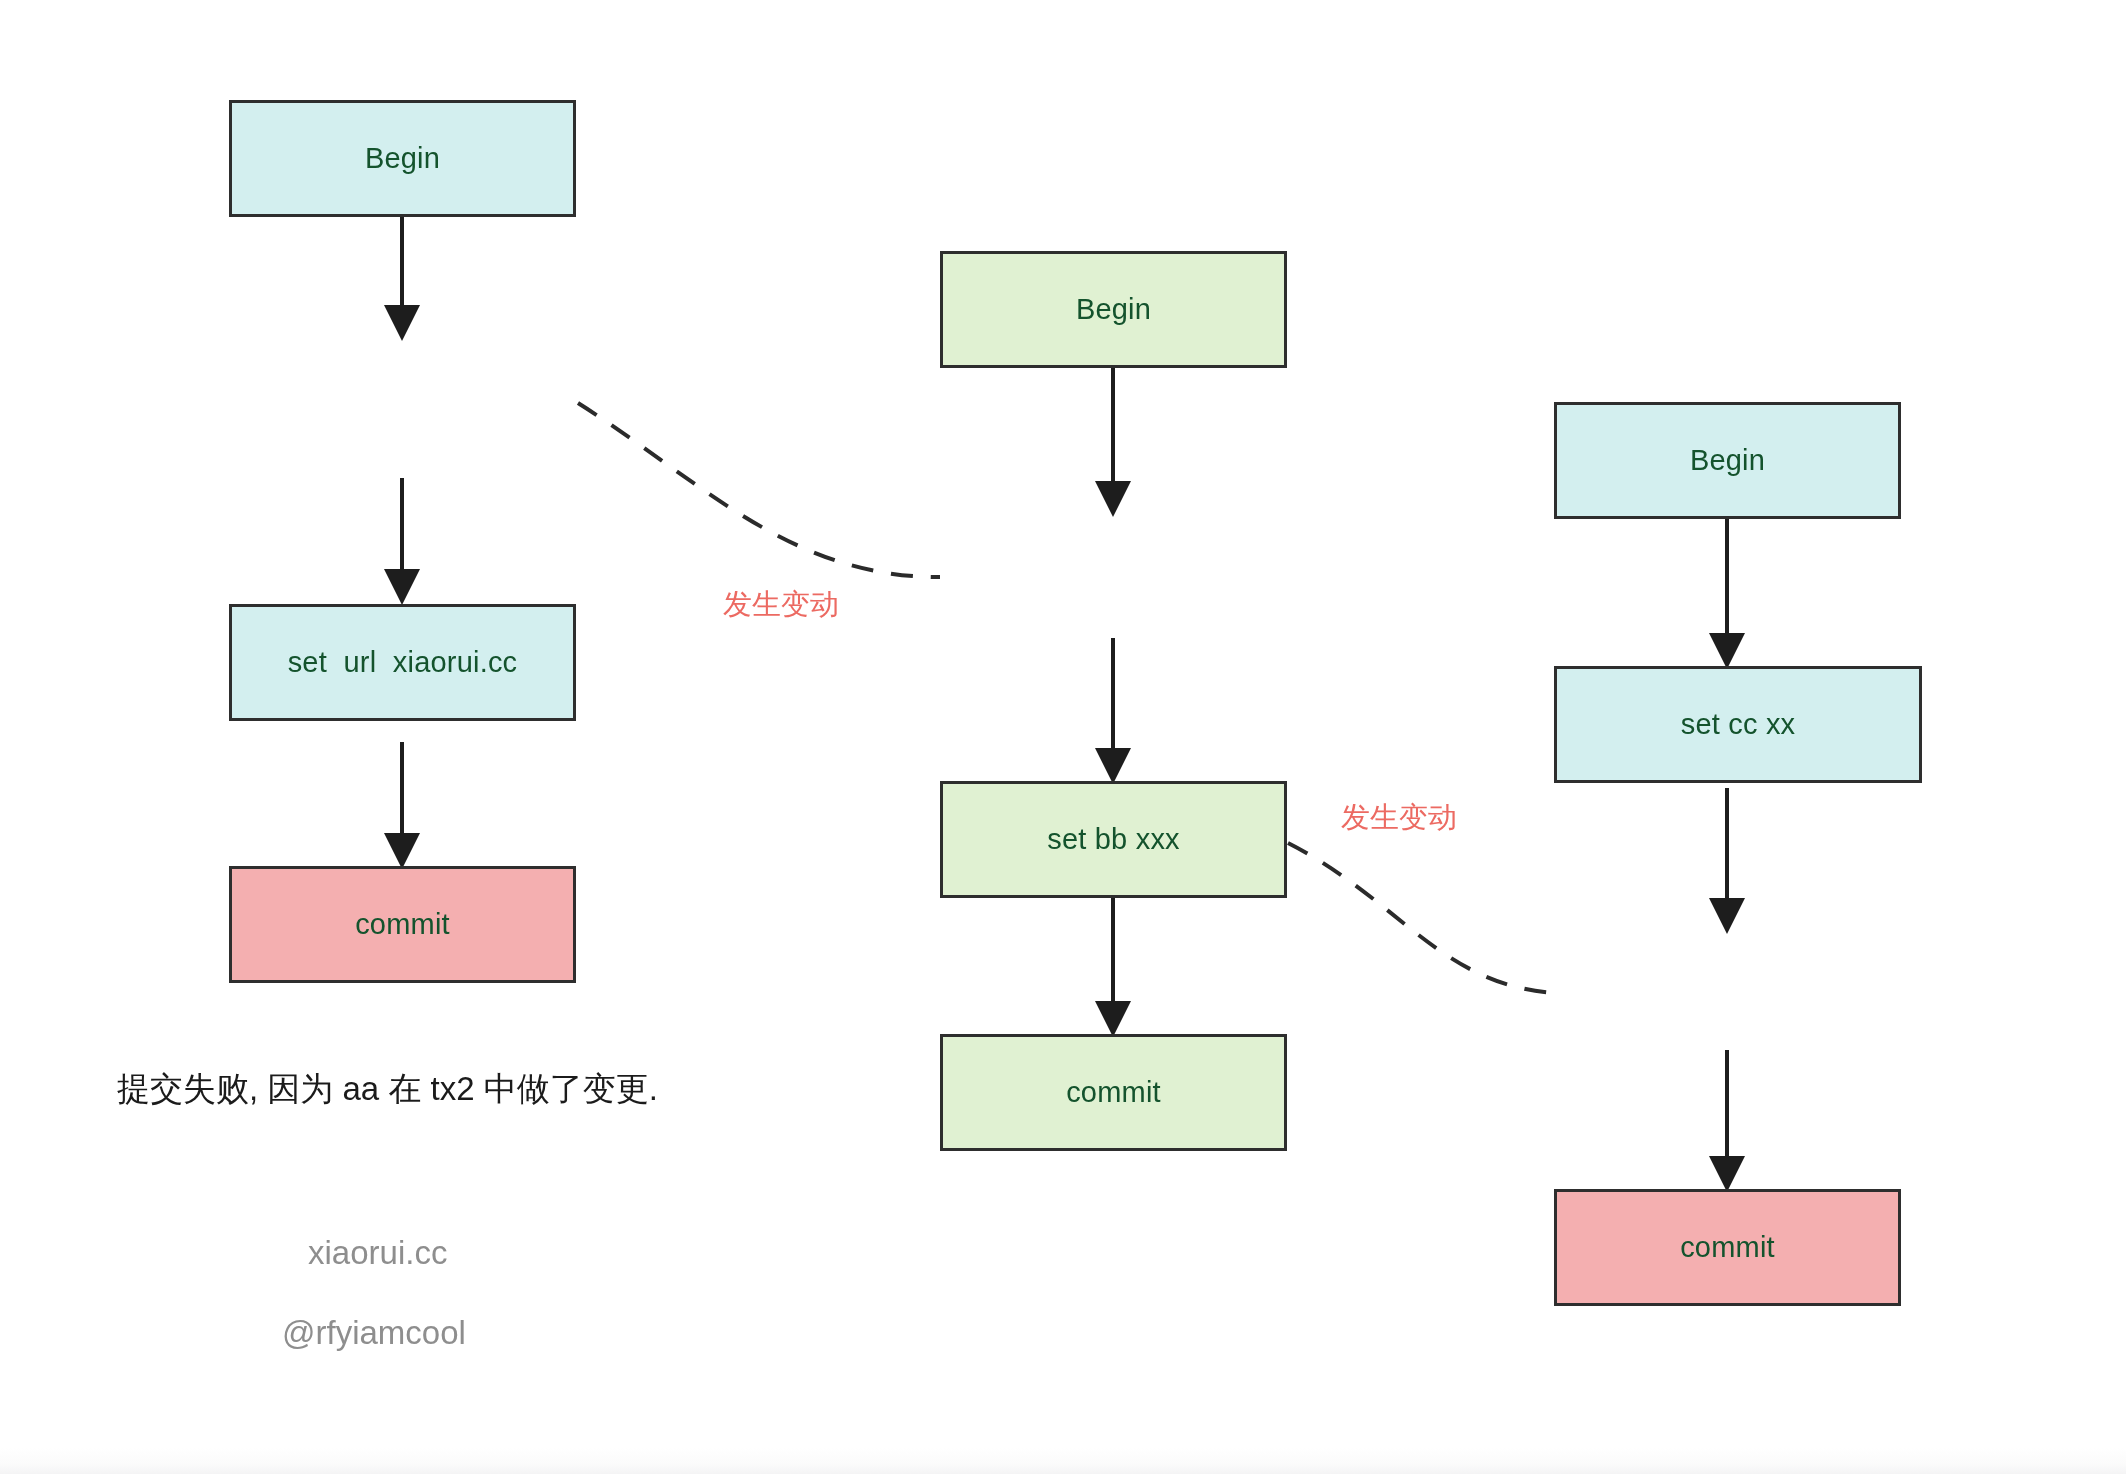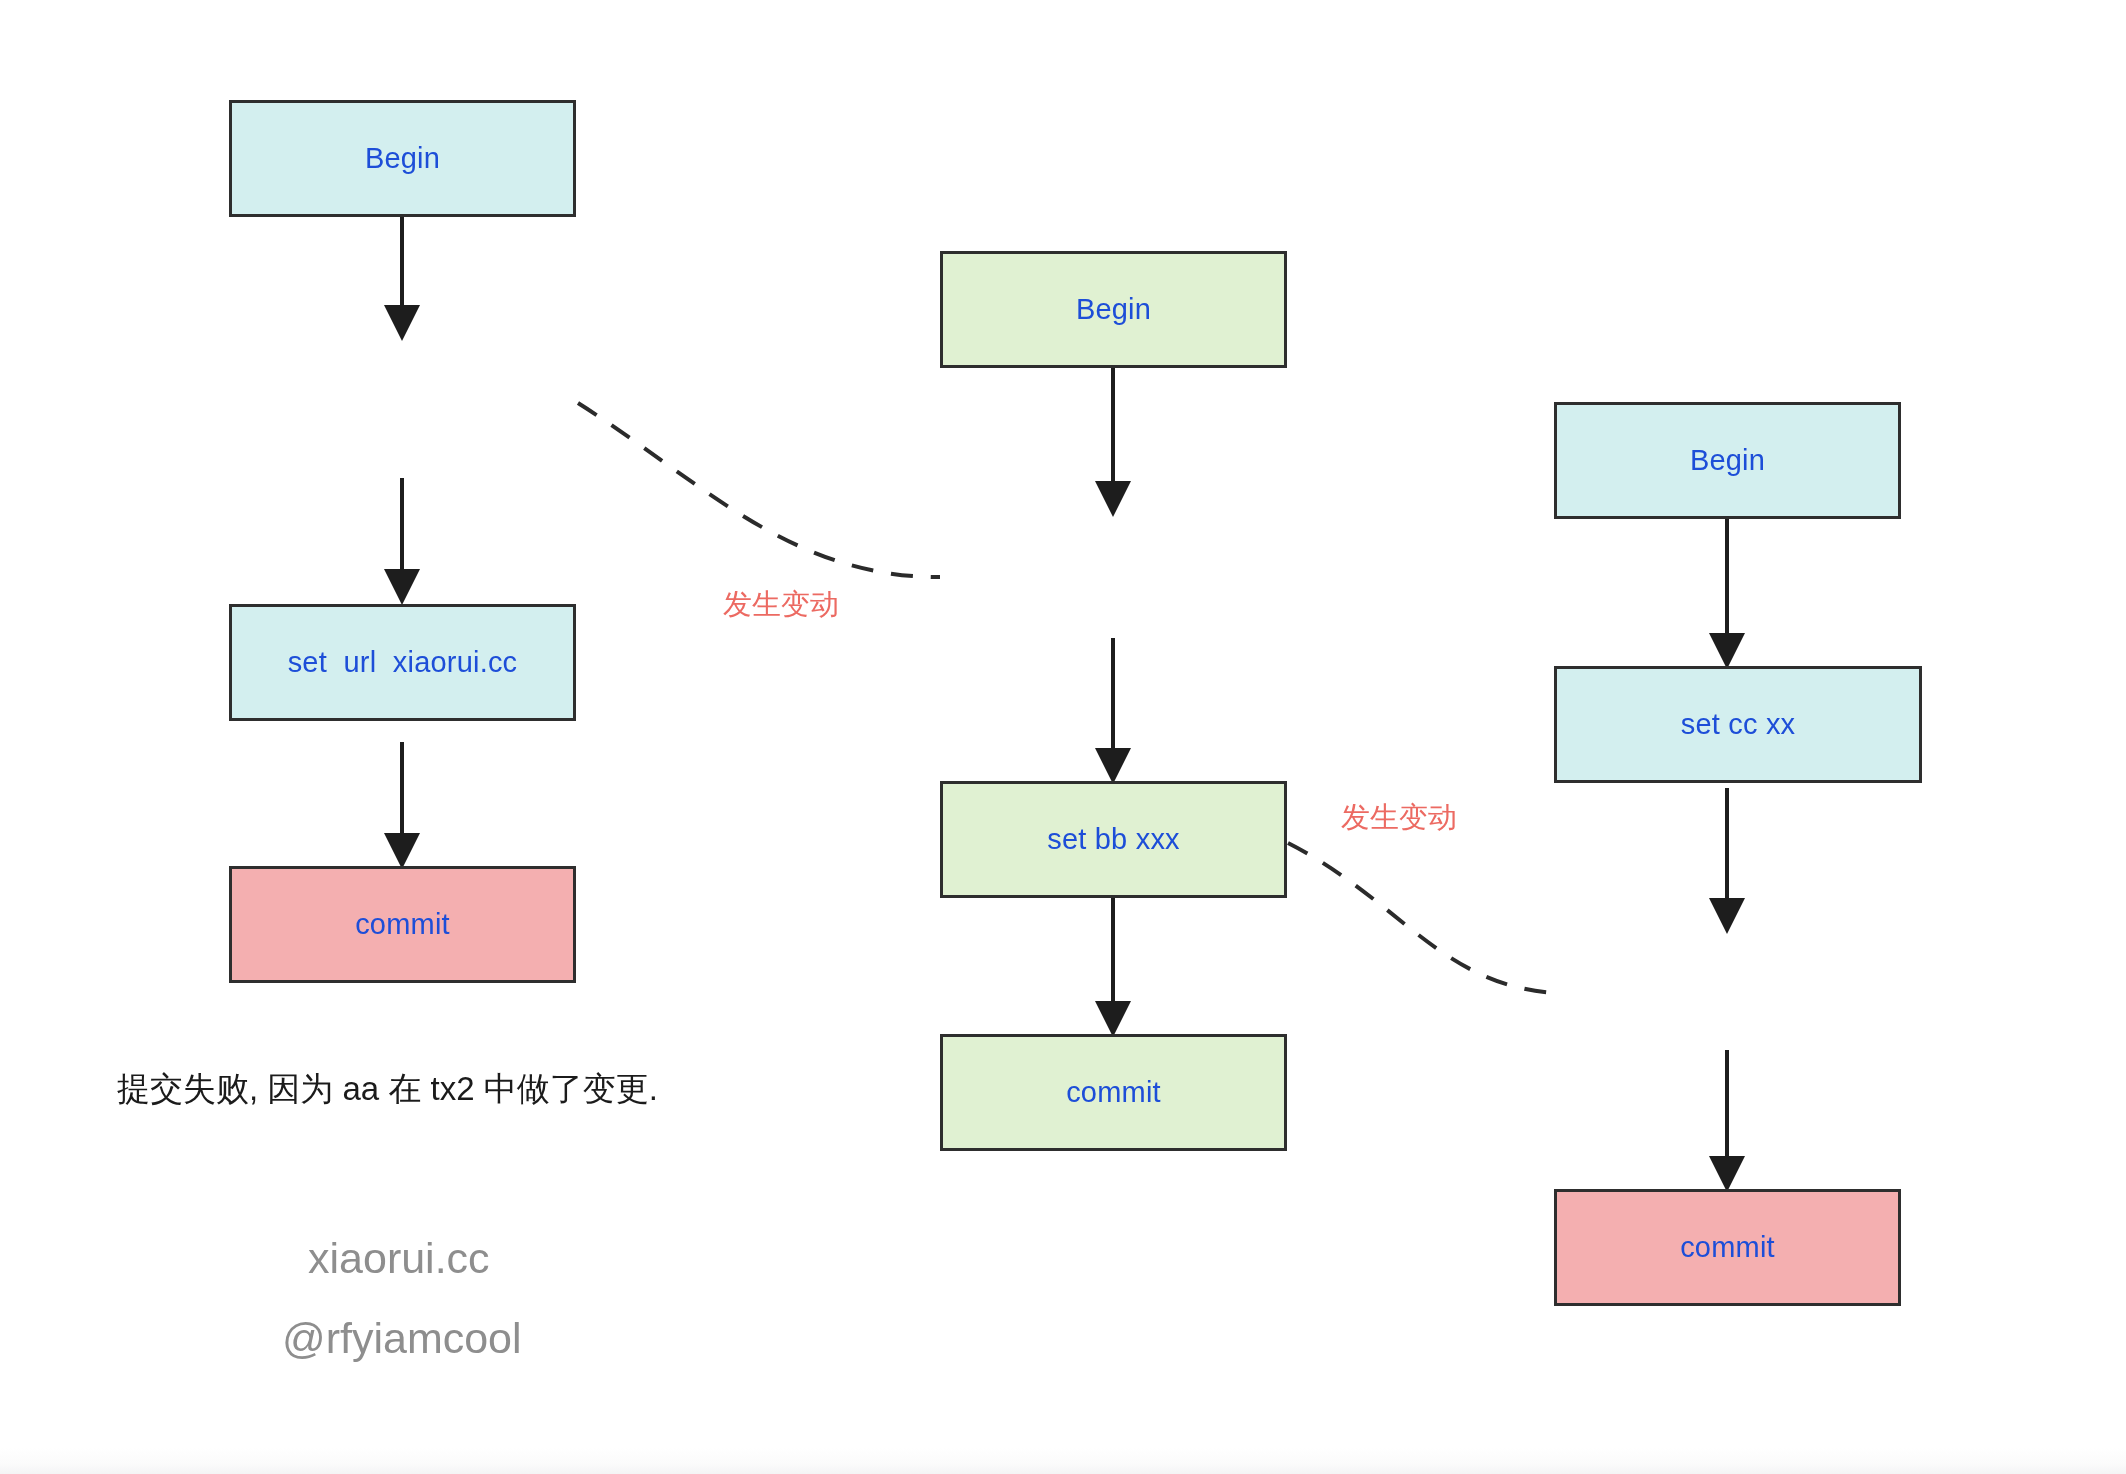--- a/index.html
+++ b/index.html
@@ -24,21 +24,21 @@
     background: linear-gradient(to bottom, #ffffff 0%, #fbfbfb 60%, #f4f4f5 100%);
   }
   .node {
     position: absolute;
     box-sizing: border-box;
     border: 3px solid #2e2e2e;
     display: flex;
     align-items: center;
     justify-content: center;
     font-size: 29px;
-    color: #1d4ed8;
+    color: #14532d;
     letter-spacing: 0.2px;
     white-space: pre;
   }
   .node.cyan  { background: #d3efef; }
   .node.green { background: #e0f1d2; }
   .node.red   { background: #f4afb0; }
 
   svg.edges {
     position: absolute;
     left: 0;
@@ -55,21 +55,21 @@
     white-space: nowrap;
   }
   .change-label {
     position: absolute;
     font-size: 29px;
     color: #ec6a62;
     white-space: nowrap;
   }
   .watermark {
     position: absolute;
-    font-size: 43px;
+    font-size: 33px;
     color: #8e8e8e;
     white-space: nowrap;
   }
 </style>
 </head>
 <body>
 
 <div id="canvas">
 
   <svg class="edges" viewBox="0 0 2126 1474" xmlns="http://www.w3.org/2000/svg">

